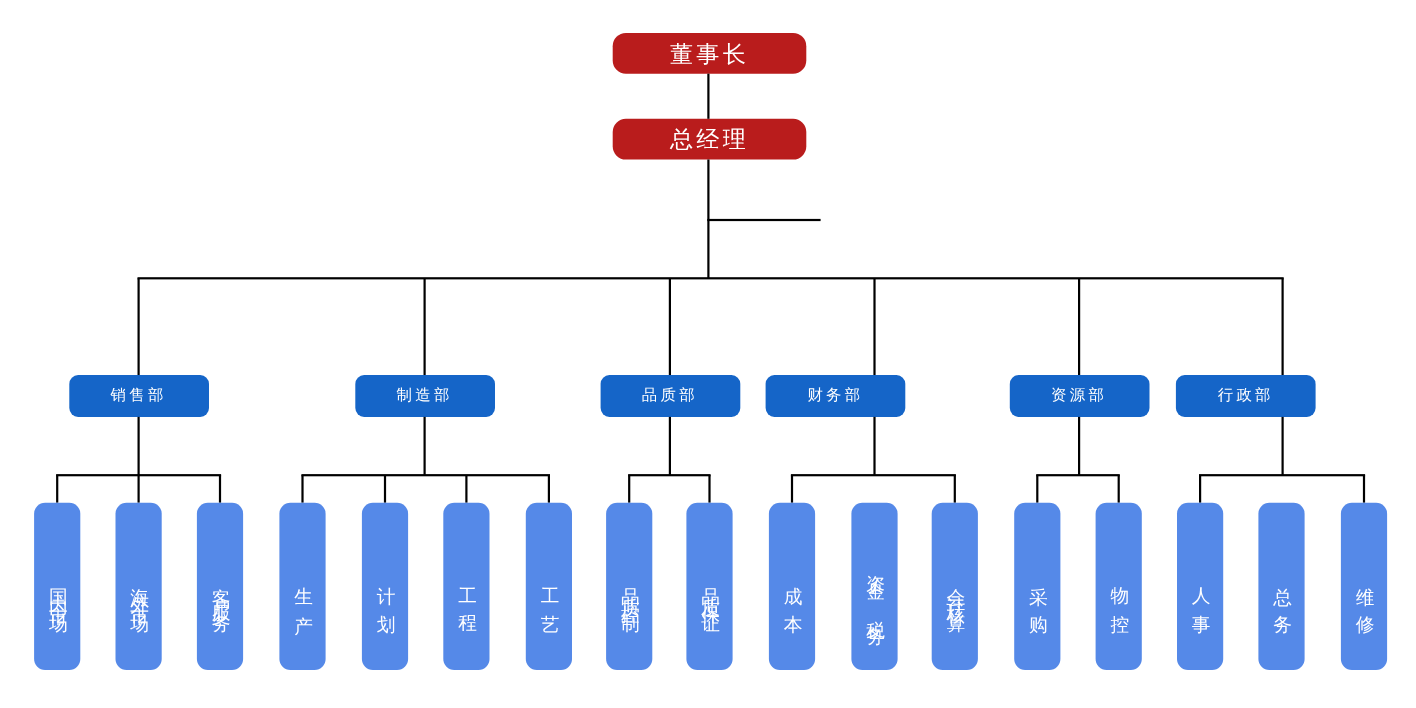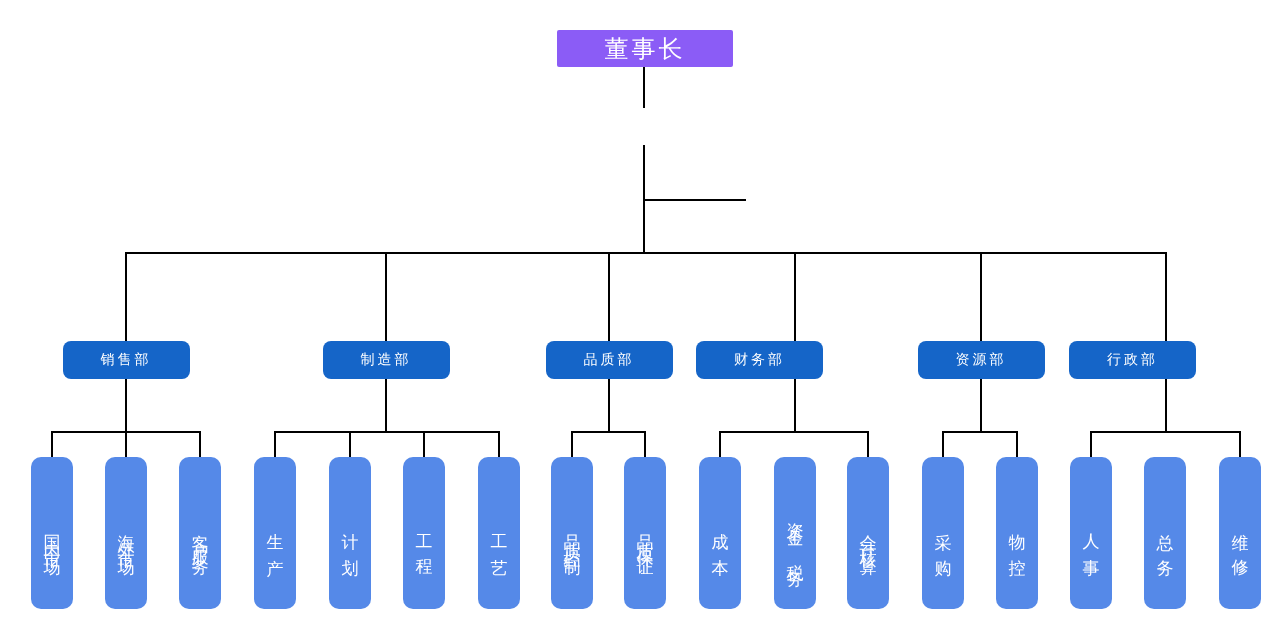--- a/index.html
+++ b/index.html
@@ -17,23 +17,23 @@
   }
   .box {
     position: absolute;
     color: #ffffff;
     display: flex;
     align-items: center;
     justify-content: center;
     box-sizing: border-box;
   }
   .exec {
-    background: #8b5cf6;
-    border-radius: 2px;
-    font-size: 24px;
+    background: #b91c1c;
+    border-radius: 12px;
+    font-size: 21px;
     letter-spacing: 3px;
     width: 176px;
     height: 37px;
   }
   .dept {
     background: #1565c8;
     border-radius: 8px;
     font-size: 14px;
     letter-spacing: 3px;
     width: 127px;
@@ -54,20 +54,21 @@
   .cline {
     position: absolute;
     background: #000000;
   }
 </style>
 </head>
 <body>
 
 <div id="canvas">
   <div class="box exec" style="left:557px; top:30px;">董事长</div>
+  <div class="box exec" style="left:557px; top:108px;">总经理</div>
   <div id="generated">
       <div class="cline" style="left: 643px; top: 67px; width: 2px; height: 41px;"></div>
       <div class="cline" style="left: 643px; top: 145px; width: 2px; height: 108px;"></div>
       <div class="cline" style="left: 643px; top: 199px; width: 103px; height: 2px;"></div>
       <div class="cline" style="left: 125px; top: 252px; width: 1042px; height: 2px;"></div>
       <div class="cline" style="left: 125px; top: 253px; width: 2px; height: 88px;"></div>
       <div class="box dept" style="left: 62.5px; top: 341px;">销售部</div>
       <div class="cline" style="left: 125px; top: 379px; width: 2px; height: 53px;"></div>
       <div class="cline" style="left: 51px; top: 431px; width: 150px; height: 2px;"></div>
       <div class="cline" style="left: 51px; top: 432px; width: 2px; height: 25px;"></div>

